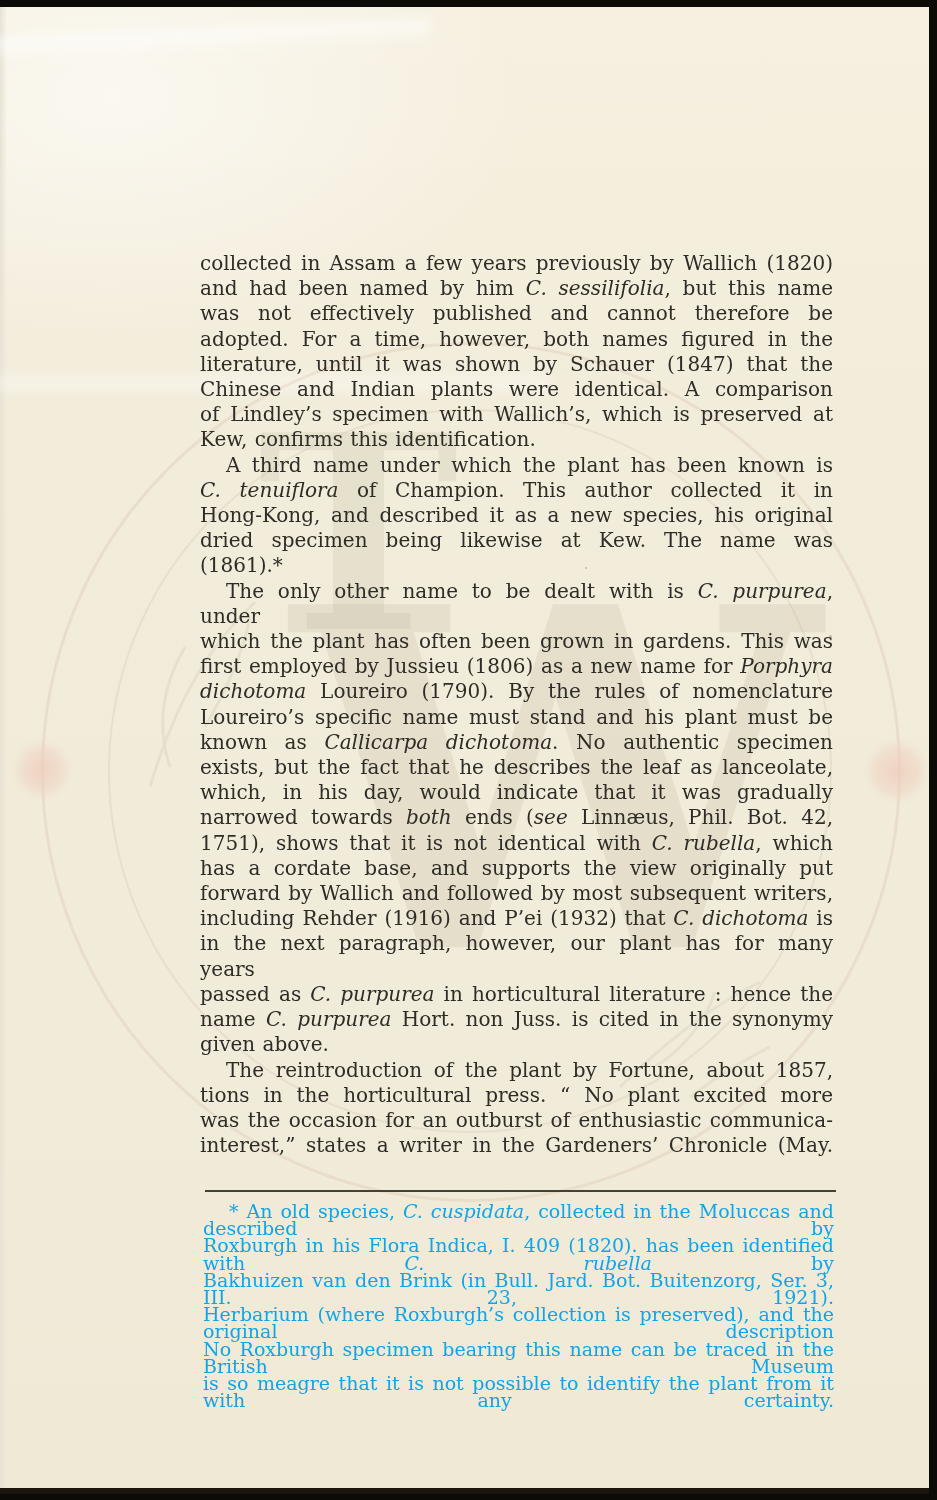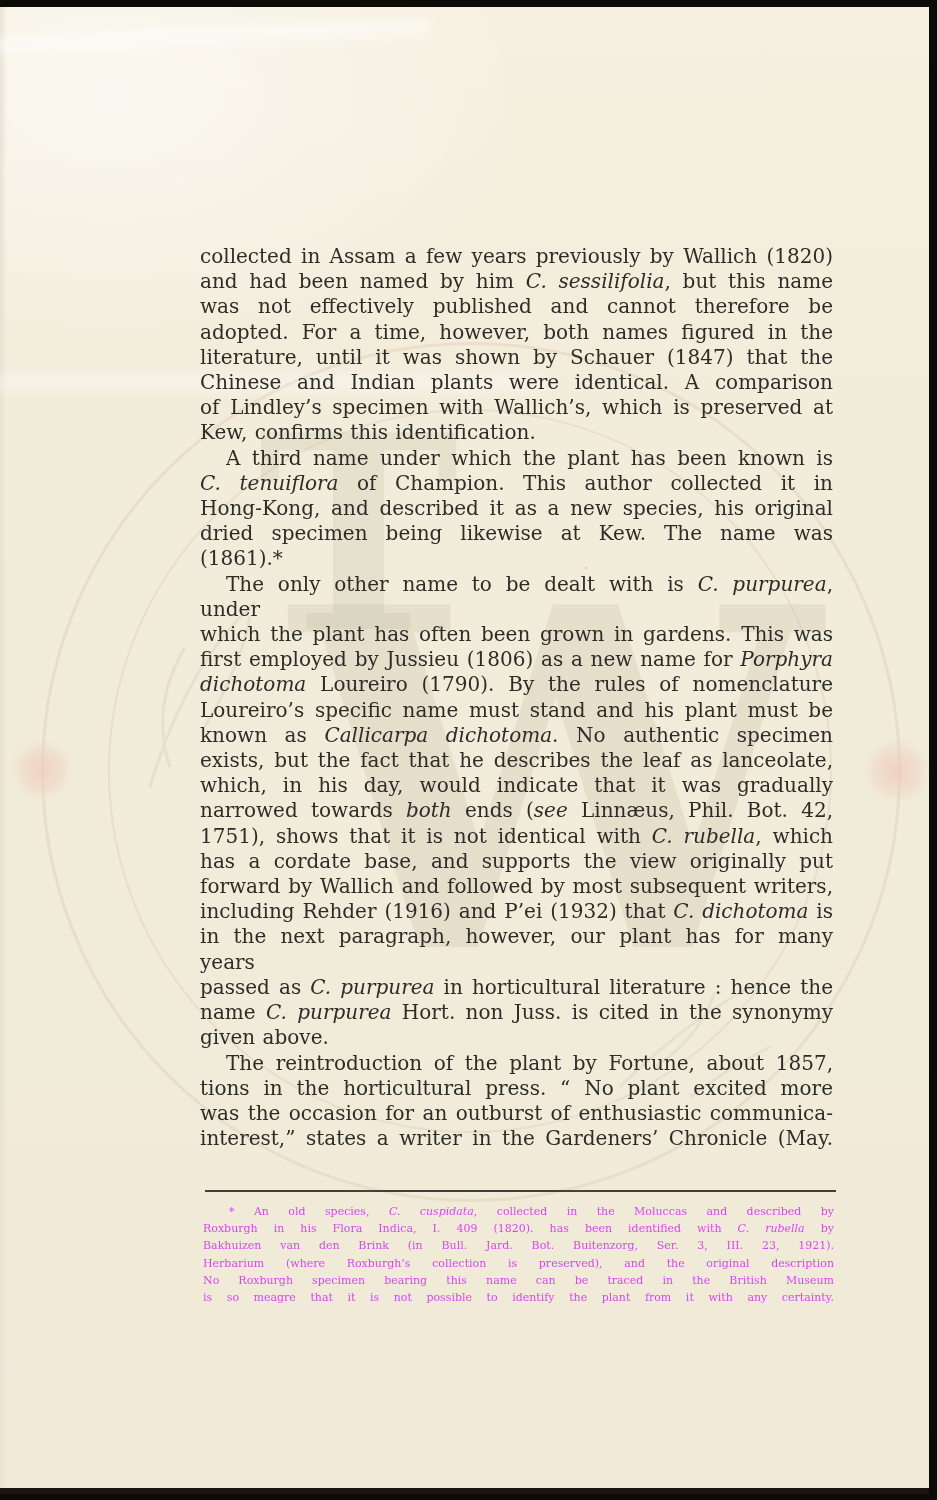--- a/index.html
+++ b/index.html
@@ -39,34 +39,34 @@
     background:radial-gradient(circle, rgba(238,204,187,0.85) 0%, rgba(238,204,187,0.25) 70%, rgba(238,204,187,0) 100%); }
   .dot.r { left:869px; top:736px; width:56px; height:56px;
     background:radial-gradient(circle, rgba(238,204,187,0.85) 0%, rgba(238,204,187,0.25) 70%, rgba(238,204,187,0) 100%); }
   .wm-letter { font-family:"DejaVu Serif", serif; font-weight:bold; line-height:1;
     color:rgba(157,151,123,0.13); }
   .wm-letter.t { left:258px; top:392px; font-size:270px; }
   .wm-letter.w { left:292px; top:540px; font-size:470px; color:rgba(157,151,123,0.14); }
   .fox { position:absolute; border-radius:50%; background:#a97f52; opacity:0.45; }
   
   .main-text {
-    position:absolute; left:200px; top:244px; width:633px;
+    position:absolute; left:200px; top:251px; width:633px;
     font-size:20px; line-height:25.2px; color:#2e2c27;
     word-spacing:1px; z-index:3;
   }
   .tline { text-align:justify; text-align-last:justify; white-space:normal; }
   .tline.nojust { text-align-last:left; }
   .para.indent .tline:first-child { text-indent:26px; }
   .footnote-rule {
     position:absolute; left:205px; top:1190px; width:631px; height:2px;
     background:#44403a; z-index:3;
   }
   .footnote {
     position:absolute; left:203px; top:1203px; width:631px;
-    font-size:11px; line-height:17.2px; color:#d946ef;
+    font-size:19px; line-height:17.2px; color:#0ea5e9;
     word-spacing:0.5px; z-index:3;
   }
   i { }
   svg.leaves { position:absolute; left:0; top:0; z-index:1; }
 </style>
 </head>
 <body>
 
 <div class="scan">
 

